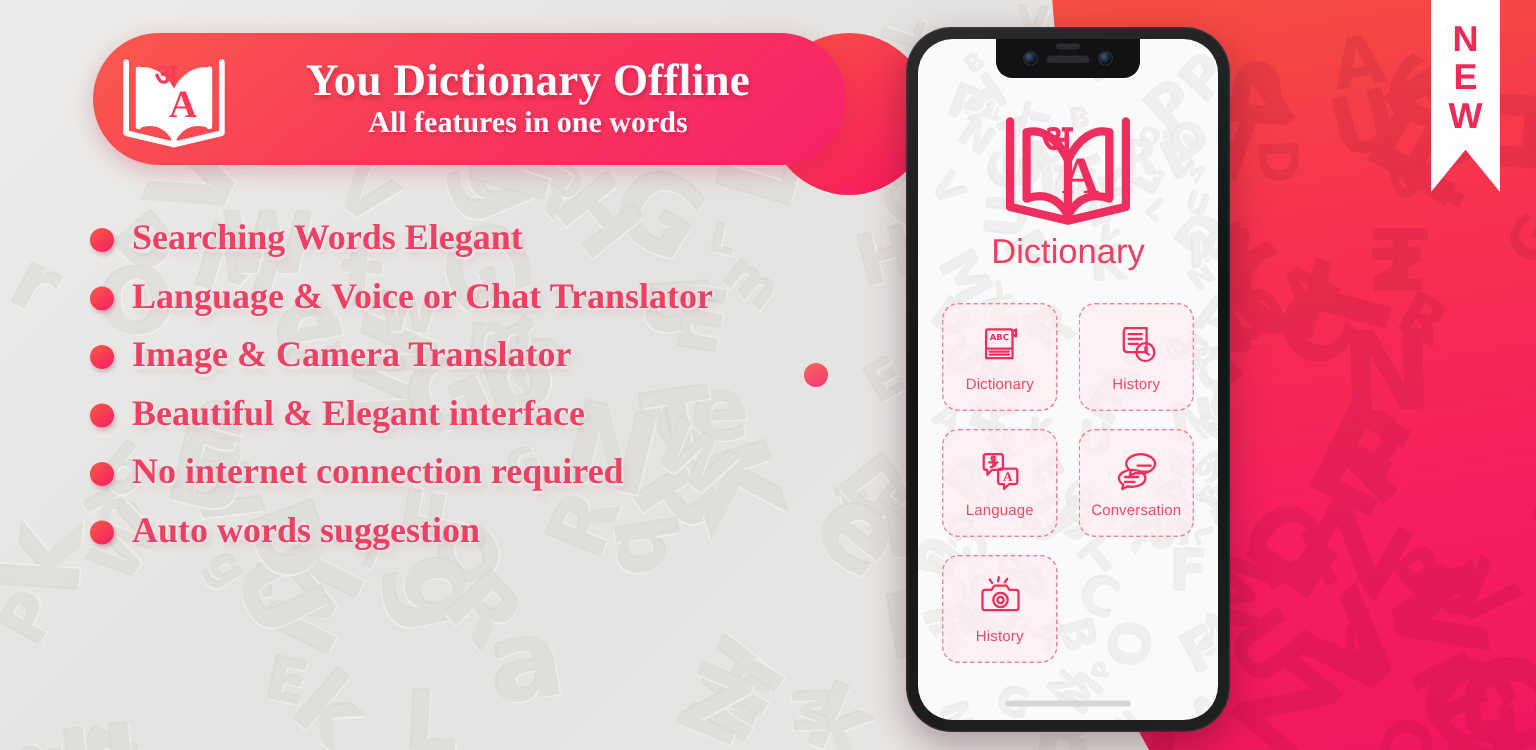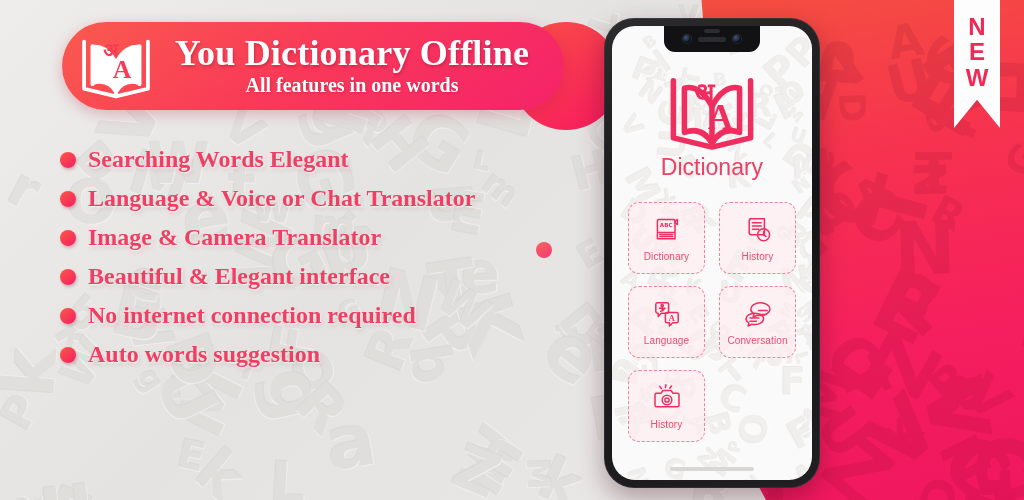--- a/index.html
+++ b/index.html
@@ -77,21 +77,21 @@
     background: linear-gradient(140deg,#fa5a4e 0%,#f93b57 45%,#f5226a 100%);
     box-shadow: 0 4px 14px rgba(180,30,60,.28);
     display: flex; align-items: center;
     padding-left: 16px;
   }
   .hdr-logo { width: 76px; height: 70px; flex: 0 0 76px; }
   .hdr-texts { margin-left: 4px; flex: 1; padding-right: 18px; text-align: center; }
   .hdr-title {
     font-family: "Liberation Serif", serif;
     font-weight: 700;
-    font-size: 36px;
+    font-size: 30px;
     color: #fff;
     letter-spacing: .2px;
     line-height: 1.05;
     text-shadow: 1px 2px 3px rgba(140,10,45,.35);
     white-space: nowrap;
   }
   .hdr-sub {
     font-family: "Liberation Serif", serif;
     font-weight: 700;
     font-size: 20px;

